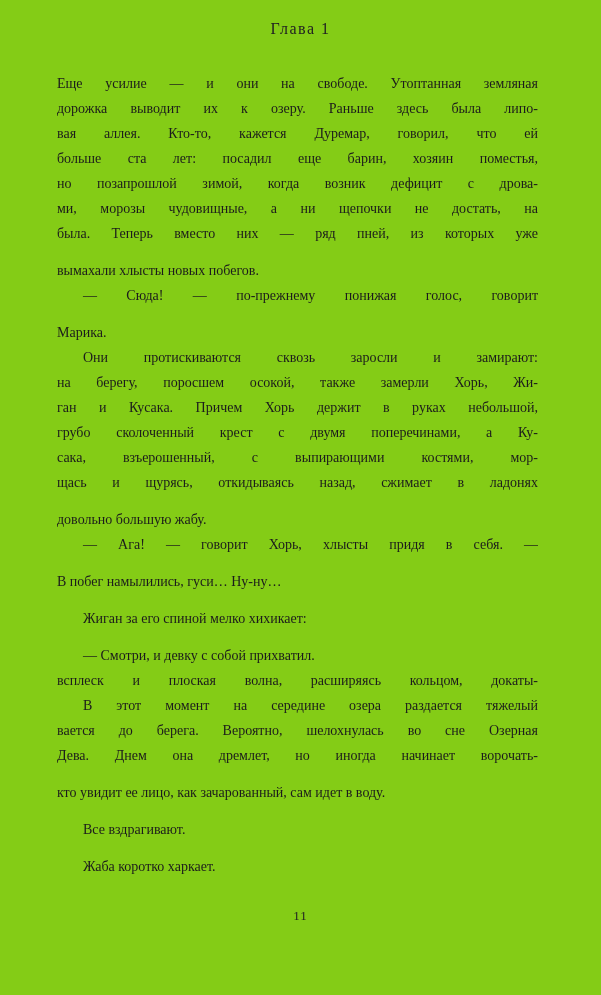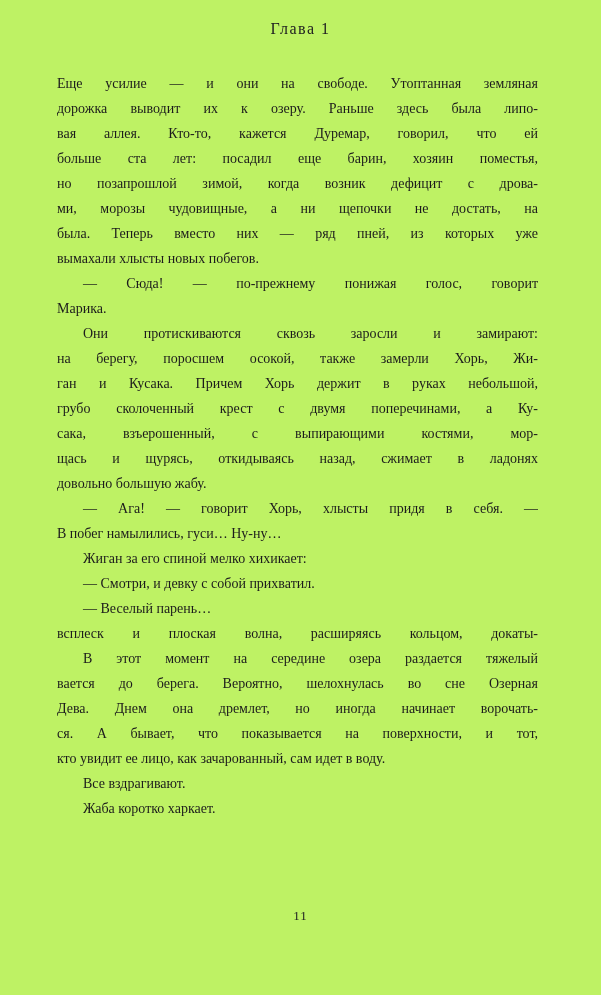--- a/index.html
+++ b/index.html
@@ -4,21 +4,21 @@
 <style>
   html, body {
     margin: 0;
     padding: 0;
     background: #ffffff;
   }
   .page {
     position: relative;
     width: 601px;
     height: 995px;
-    background: #bef264;
+    background: #84cc16;
     font-family: "Liberation Serif", serif;
     color: #1c1c1c;
     overflow: hidden;
   }
   .chapter-header {
     position: absolute;
     top: 20px;
     left: 0;
     width: 100%;
     text-align: center;
@@ -35,20 +35,21 @@
   }
   .line {
     height: 25px;
     line-height: 25px;
     text-align: justify;
     text-align-last: justify;
     overflow: hidden;
   }
   .line.para-end {
     text-align-last: left;
+    margin-top: 12px;
   }
   .line.indent {
     text-indent: 26px;
   }
   .page-number {
     position: absolute;
     top: 908px;
     left: 0;
     width: 100%;
     text-align: center;
@@ -78,25 +79,23 @@
       <div class="line">на берегу, поросшем осокой, также замерли Хорь, Жи-</div>
       <div class="line">ган и Кусака. Причем Хорь держит в руках небольшой,</div>
       <div class="line">грубо сколоченный крест с двумя поперечинами, а Ку-</div>
       <div class="line">сака, взъерошенный, с выпирающими костями, мор-</div>
       <div class="line">щась и щурясь, откидываясь назад, сжимает в ладонях</div>
       <div class="line para-end">довольно большую жабу.</div>
       <div class="line indent">— Ага! — говорит Хорь, хлысты придя в себя. —</div>
       <div class="line para-end">В побег намылились, гуси… Ну-ну…</div>
       <div class="line para-end indent">Жиган за его спиной мелко хихикает:</div>
       <div class="line para-end indent">— Смотри, и девку с собой прихватил.</div>
-      <div class="line para-end indent">— Веселый парень…</div>
       <div class="line">всплеск и плоская волна, расширяясь кольцом, докаты-</div>
       <div class="line indent">В этот момент на середине озера раздается тяжелый</div>
       <div class="line">вается до берега. Вероятно, шелохнулась во сне Озерная</div>
       <div class="line">Дева. Днем она дремлет, но иногда начинает ворочать-</div>
-      <div class="line">ся. А бывает, что показывается на поверхности, и тот,</div>
       <div class="line para-end">кто увидит ее лицо, как зачарованный, сам идет в воду.</div>
       <div class="line para-end indent">Все вздрагивают.</div>
       <div class="line para-end indent">Жаба коротко харкает.</div>
     </div>
 
   <div class="page-number">11</div>
 </div>
 
 </body></html>

